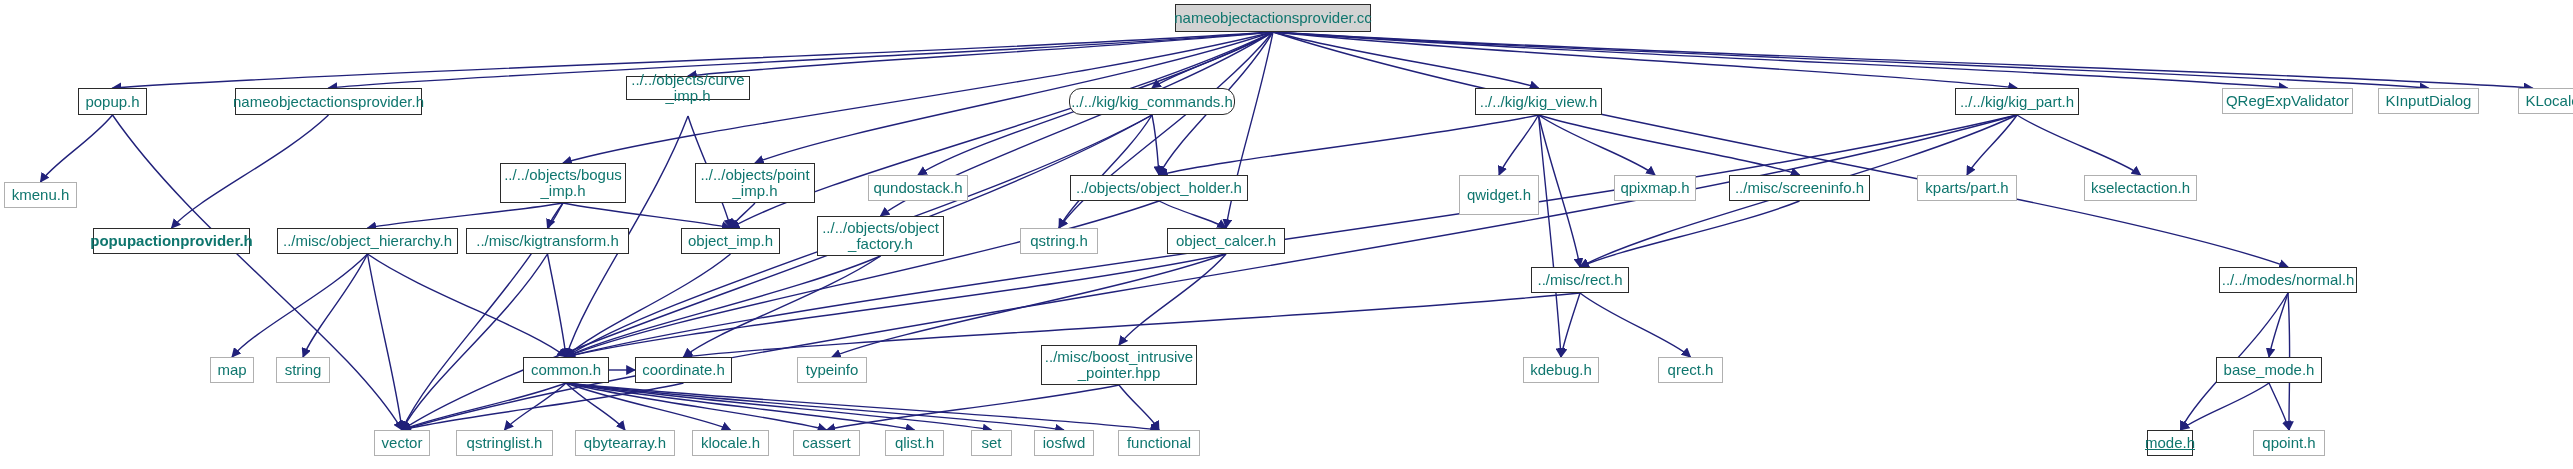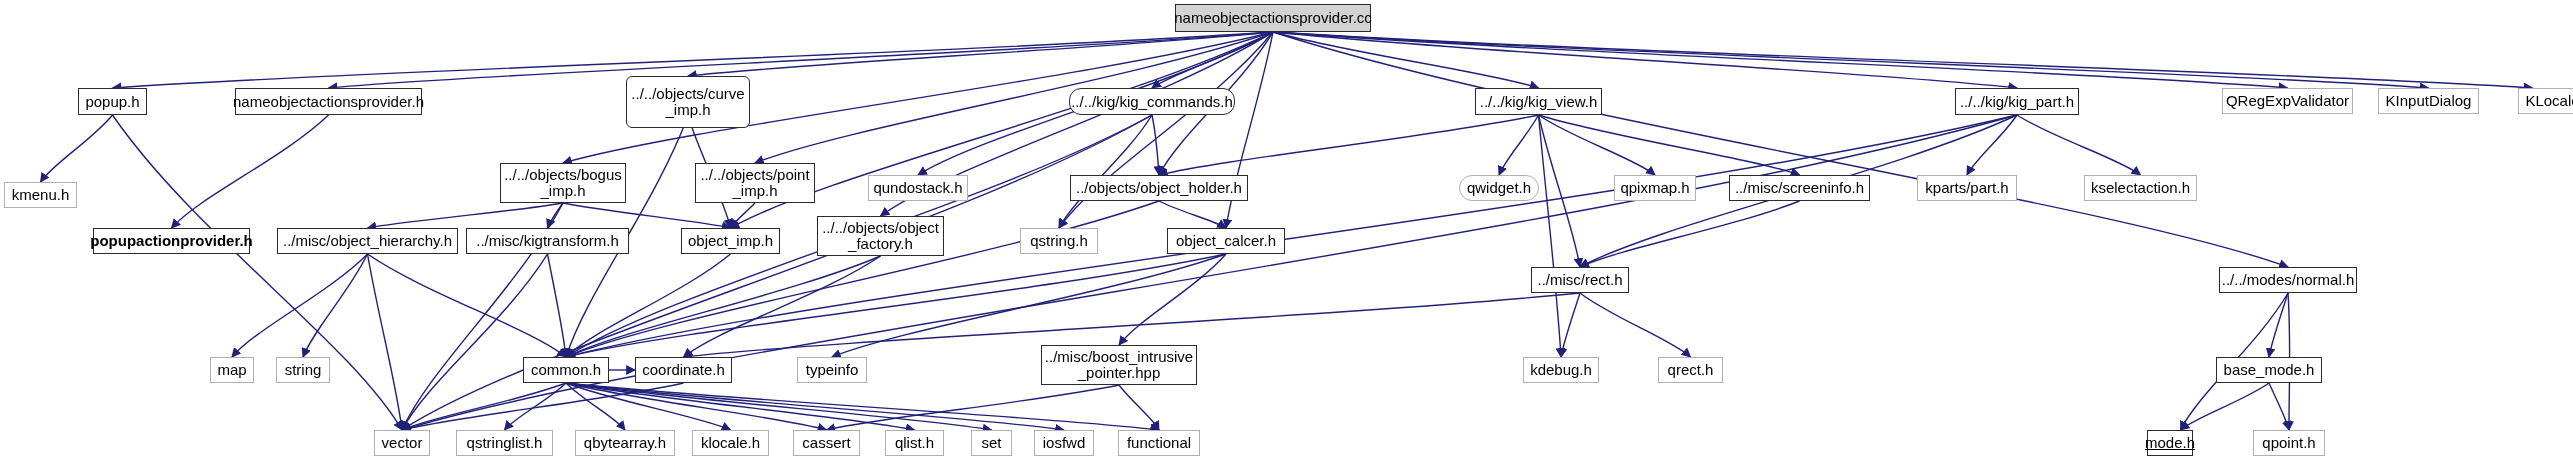--- a/index.html
+++ b/index.html
@@ -25,21 +25,21 @@
   }
   .node {
     position: absolute;
     box-sizing: border-box;
     display: flex;
     align-items: center;
     justify-content: center;
     text-align: center;
     font-size: 15px;
     line-height: 1.06;
-    color: #000000;
+    color: #0f766e;
     background: #ffffff;
     white-space: pre;
     z-index: 5;
   }
   .node.internal {
     border: 1.6px solid #2b2b2b;
   }
   .node.external {
     border: 1.3px solid #b0b0b0;
   }
@@ -137,36 +137,36 @@
         <path d="M 1119 385 C 1035.6375 402.1, 879.15 417.4, 826.5 430" marker-end="url(#ah)"></path>
         <path d="M 1119 385 C 1132 402.1, 1151.8 417.4, 1159 430" marker-end="url(#ah)"></path>
         <path d="M 1159 201 C 1178.75 211.26, 1213.94 220.44, 1226 228" marker-end="url(#ah)"></path>
         <path d="M 1159 201 C 989.995 260.28, 672.74 313.32, 566 357" marker-end="url(#ah)"></path>
       </g>
   </svg>
   <div id="node-layer">
       <div class="node root" style="left: 1175px; top: 4px; width: 196px; height: 28px;">nameobjectactionsprovider.cc</div>
       <div class="node internal" style="left: 78px; top: 88px; width: 69px; height: 27px;">popup.h</div>
       <div class="node internal" style="left: 235px; top: 88px; width: 187px; height: 27px;">nameobjectactionsprovider.h</div>
-      <div class="node internal" style="left: 626px; top: 76px; width: 124px; height: 52px; border-radius: 6px;">../../objects/curve
+      <div class="node internal" style="left: 626px; top: 76px; width: 124px; height: 24px;">../../objects/curve
 _imp.h</div>
       <div class="node internal" style="left: 1069px; top: 88px; width: 166px; height: 27px; border-radius: 12px;">../../kig/kig_commands.h</div>
       <div class="node internal" style="left: 1475px; top: 88px; width: 127px; height: 27px;">../../kig/kig_view.h</div>
       <div class="node internal" style="left: 1955px; top: 88px; width: 124px; height: 27px;">../../kig/kig_part.h</div>
       <div class="node external" style="left: 2222px; top: 88px; width: 131px; height: 26px;">QRegExpValidator</div>
       <div class="node external" style="left: 2378px; top: 88px; width: 101px; height: 26px;">KInputDialog</div>
       <div class="node external" style="left: 2498px; top: 88px; width: 69px; height: 26px; margin-left: 20px;">KLocale</div>
       <div class="node external" style="left: 4px; top: 182px; width: 73px; height: 26px;">kmenu.h</div>
       <div class="node internal" style="left: 500px; top: 163px; width: 126px; height: 40px;">../../objects/bogus
 _imp.h</div>
       <div class="node internal" style="left: 695px; top: 163px; width: 120px; height: 40px;">../../objects/point
 _imp.h</div>
       <div class="node external" style="left: 868px; top: 175px; width: 100px; height: 26px;">qundostack.h</div>
       <div class="node internal" style="left: 1070px; top: 175px; width: 178px; height: 26px;">../objects/object_holder.h</div>
-      <div class="node external" style="left: 1459px; top: 175px; width: 80px; height: 26px; border-radius: 13px;">qwidget.h</div>
+      <div class="node external" style="left: 1459px; top: 175px; width: 80px; height: 40px;">qwidget.h</div>
       <div class="node external" style="left: 1614px; top: 175px; width: 82px; height: 26px;">qpixmap.h</div>
       <div class="node internal" style="left: 1729px; top: 175px; width: 141px; height: 26px;">../misc/screeninfo.h</div>
       <div class="node external" style="left: 1917px; top: 175px; width: 100px; height: 26px;">kparts/part.h</div>
       <div class="node external" style="left: 2084px; top: 175px; width: 113px; height: 26px;">kselectaction.h</div>
       <div class="node internal" style="left: 93px; top: 228px; width: 157px; height: 26px; font-weight: bold;">popupactionprovider.h</div>
       <div class="node internal" style="left: 277px; top: 228px; width: 181px; height: 26px;">../misc/object_hierarchy.h</div>
       <div class="node internal" style="left: 466px; top: 228px; width: 163px; height: 26px;">../misc/kigtransform.h</div>
       <div class="node internal" style="left: 681px; top: 228px; width: 99px; height: 26px;">object_imp.h</div>
       <div class="node internal" style="left: 817px; top: 216px; width: 127px; height: 40px;">../../objects/object
 _factory.h</div>

